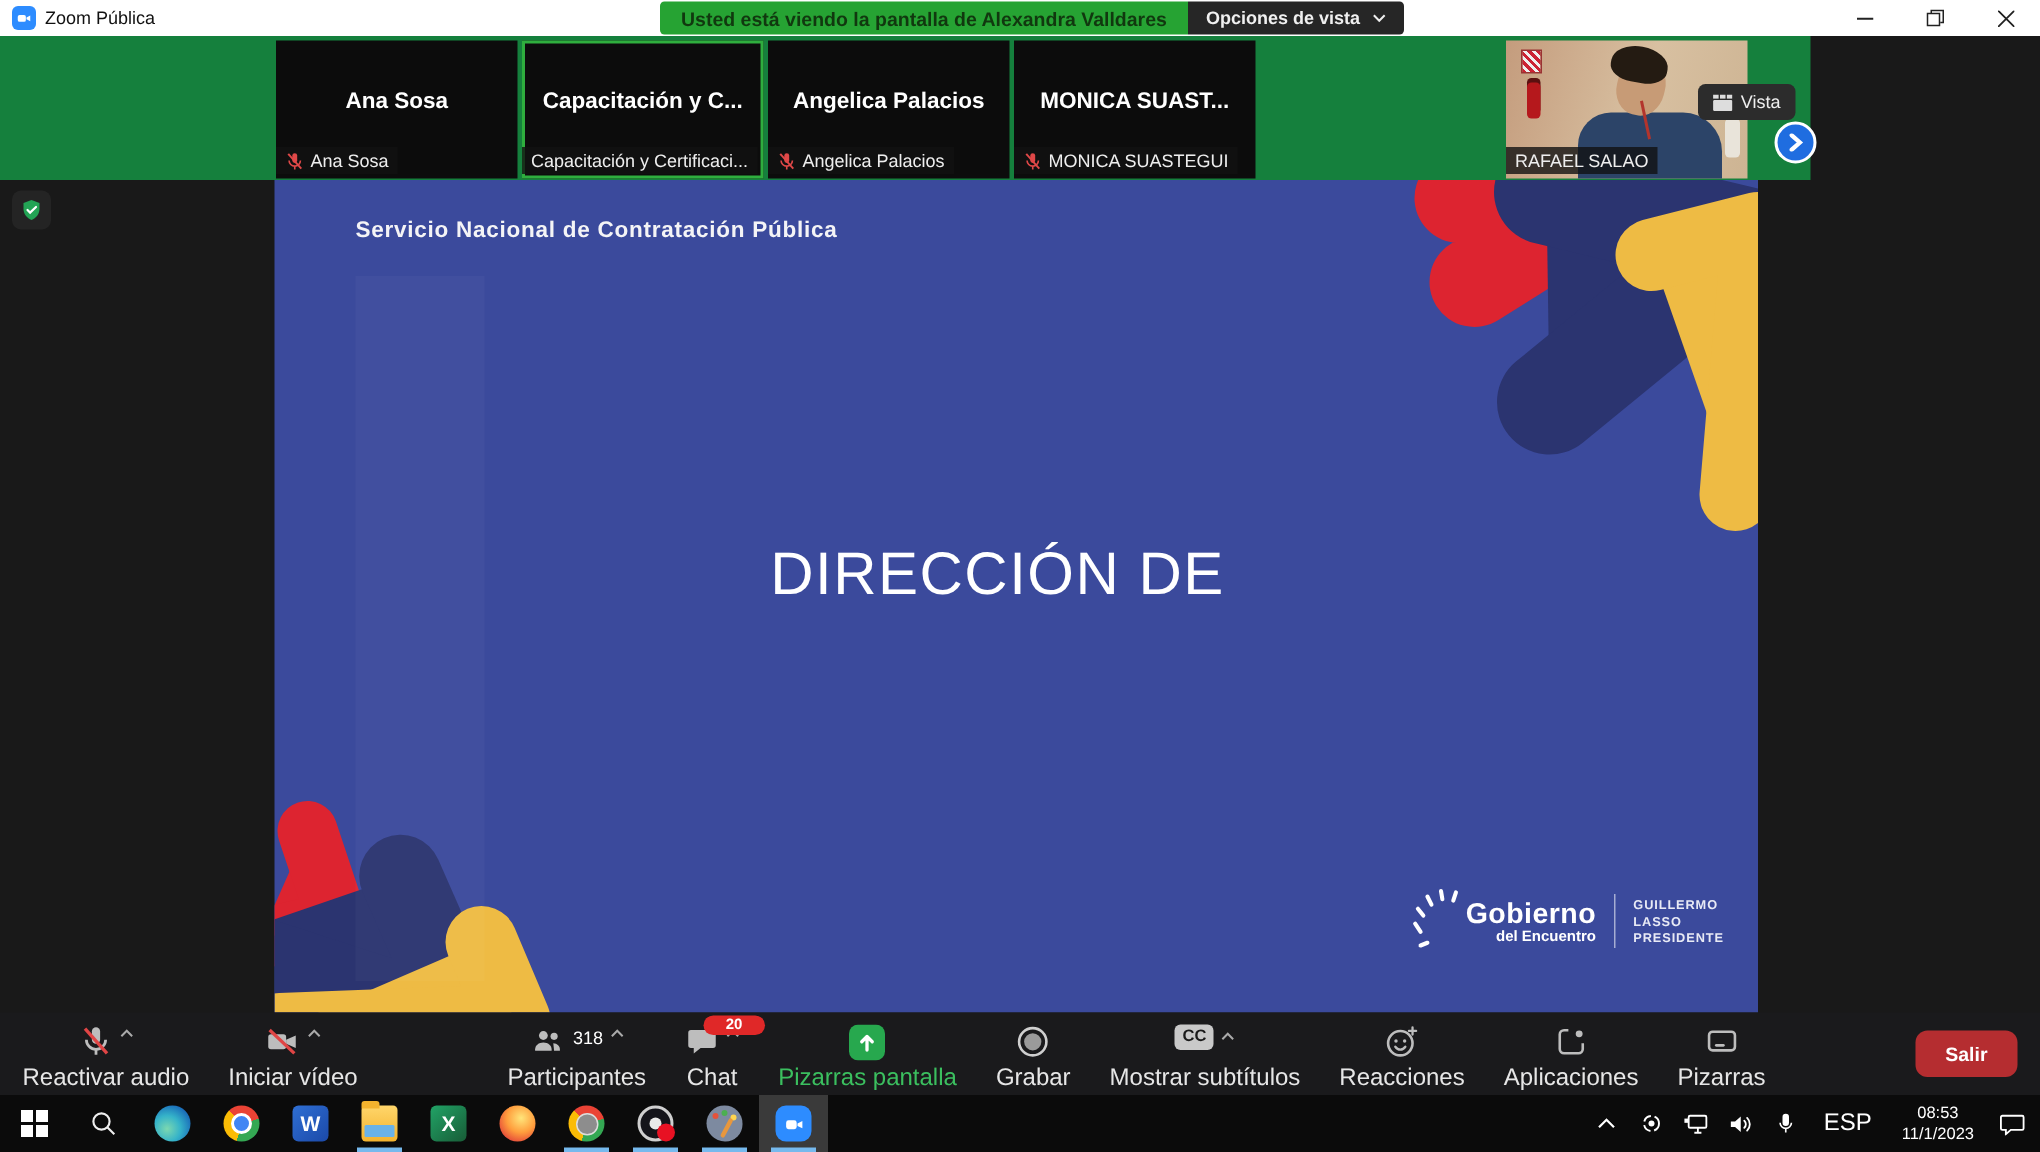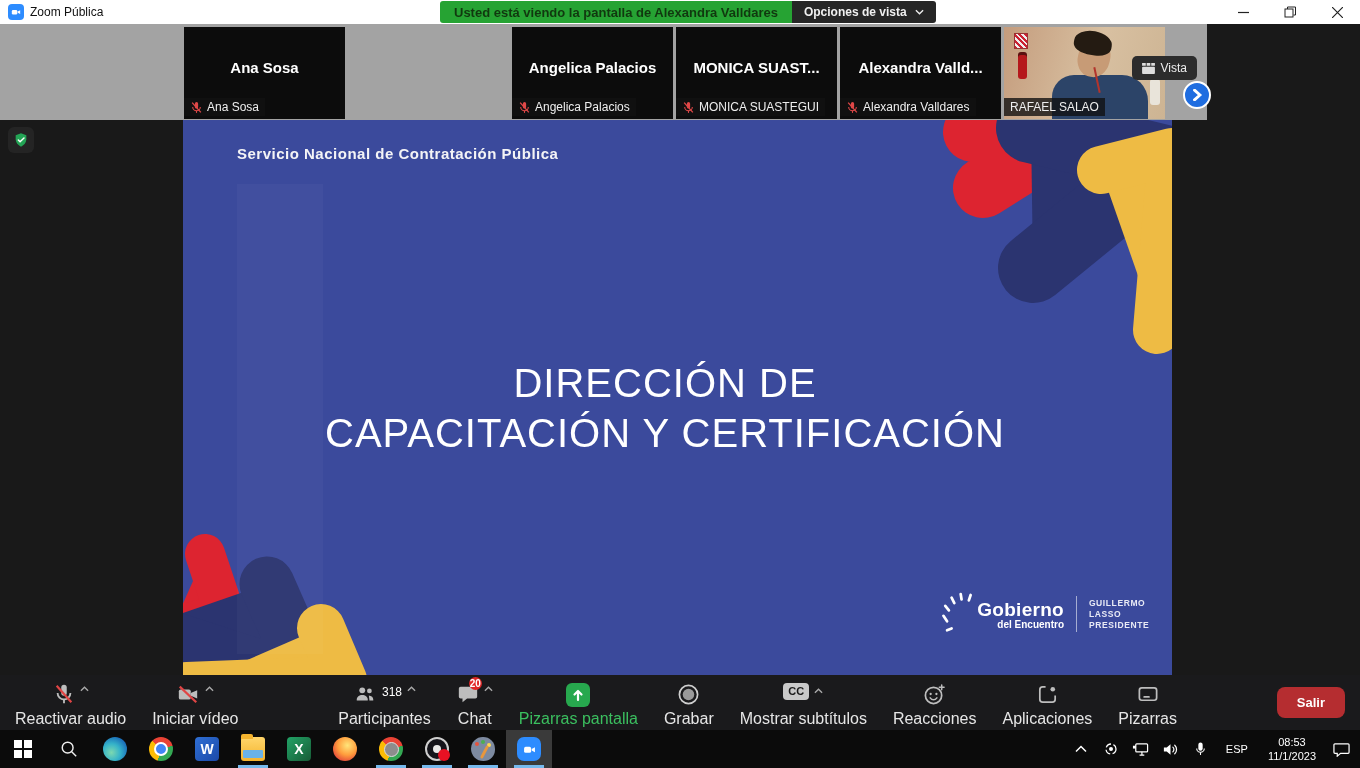--- a/index.html
+++ b/index.html
@@ -12,21 +12,21 @@
     display:flex;align-items:center;justify-content:center;}
   #win-title{font-size:12px;color:#111;}
   #banner-wrap{position:absolute;left:440px;top:1px;height:22px;display:flex;}
   #banner{background:#26a333;color:#11380f;font-weight:bold;font-size:13px;display:flex;
     align-items:center;padding:0 14px;border-radius:3px 0 0 3px;}
   #view-opts{background:#262626;color:#f0f0f0;font-size:12px;font-weight:bold;display:flex;
     align-items:center;gap:8px;padding:0 12px;border-radius:0 3px 3px 0;cursor:pointer;}
   .winbtn{width:30px;height:22px;display:flex;align-items:center;justify-content:center;}
   #win-controls{position:absolute;right:8px;top:0;height:24px;display:flex;gap:17px;align-items:center;}
   
-  #strip{left:0;top:24px;width:1207px;height:96px;background:#a3a3a3;}
+  #strip{left:0;top:24px;width:1207px;height:96px;background:#15803d;}
   .tile{position:absolute;top:3px;height:92px;width:161px;background:#0c0c0c;overflow:hidden;}
   .tile .center-name{position:absolute;left:0;right:0;top:32px;text-align:center;color:#fff;
     font-size:15px;font-weight:bold;white-space:nowrap;overflow:hidden;}
   .tile .name-label{position:absolute;left:0;bottom:3px;display:flex;align-items:center;gap:4px;
     background:rgba(18,18,18,.8);color:#eee;font-size:12px;padding:2px 6px;max-width:155px;
     white-space:nowrap;overflow:hidden;}
   .tile.active{outline:2px solid #2fae3e;outline-offset:-2px;}
   .micred{width:13px;height:13px;flex:0 0 auto;}
   
   #shield-badge{left:8px;top:127px;width:26px;height:26px;background:#242424;border-radius:6px;
@@ -51,34 +51,34 @@
   
   #ztoolbar{left:0;top:675px;width:1360px;height:55px;background:#1a1a1c;display:flex;
     align-items:center;justify-content:space-between;padding:0 15px;box-sizing:border-box;}
   .tgroup{display:flex;align-items:flex-start;gap:26px;}
   .titem{display:flex;flex-direction:column;align-items:center;gap:3px;padding-top:6px;cursor:pointer;}
   .ticon-row{display:flex;align-items:flex-start;gap:5px;height:24px;position:relative;}
   .tlabel{font-size:16px;color:#e6e6e6;white-space:nowrap;}
   .tlabel.green{color:#3bbf5f;}
   .tcount{color:#fff;font-size:12px;margin-top:2px;}
   .badge{position:absolute;top:-6px;left:12px;background:#e02828;color:#fff;font-size:10px;
-    font-weight:bold;border-radius:8px;padding:1px 1px;}
+    font-weight:bold;border-radius:8px;padding:1px 15px;}
   #leave-btn{background:#b52d30;color:#fff;font-weight:bold;font-size:13px;border:none;
     border-radius:8px;padding:8px 20px;cursor:pointer;}
   
   #taskbar{left:0;top:730px;width:1360px;height:38px;background:#0b0b0b;display:flex;align-items:center;}
   .tb-item{width:46px;height:38px;display:flex;align-items:center;justify-content:center;
     position:relative;cursor:pointer;flex:0 0 auto;}
   .tb-item.open::after{content:"";position:absolute;left:8px;right:8px;bottom:0;height:3px;background:#76b9ed;}
   .tb-item.current{background:#3a3a3a;}
   .appic{width:24px;height:24px;border-radius:4px;display:flex;align-items:center;justify-content:center;
     font-weight:bold;color:#fff;font-size:14px;position:relative;}
   #tray{margin-left:auto;display:flex;align-items:center;gap:4px;padding-right:6px;color:#fff;}
   .tray-ic{width:26px;height:38px;display:flex;align-items:center;justify-content:center;cursor:pointer;}
-  #lang{font-size:11px;padding:0 8px;cursor:pointer;}
+  #lang{font-size:16px;padding:0 8px;cursor:pointer;}
   #clock{font-size:11px;text-align:center;line-height:14px;padding:0 8px;cursor:pointer;}
 </style>
 </head>
 <body>
 
 <div id="screen">
 
   <div class="abs" id="titlebar">
     <div id="zoom-app-icon">
       <svg width="10" height="10" viewBox="0 0 24 24">
@@ -124,20 +124,26 @@
           <svg class="micred" viewBox="0 0 24 24">
             <path d="M12 14a3 3 0 0 0 3-3V5a3 3 0 0 0-6 0v6a3 3 0 0 0 3 3z" fill="#e04848"></path>
             <path d="M5 11a7 7 0 0 0 14 0" stroke="#e04848" stroke-width="2" fill="none"></path>
             <line x1="12" y1="18" x2="12" y2="22" stroke="#e04848" stroke-width="2"></line>
             <line x1="4" y1="3" x2="20" y2="21" stroke="#e04848" stroke-width="2.4"></line>
           </svg>
           <span>Ana Sosa</span>
         </div>
     </div>
 
+    <div class="tile active" style="left:348px">
+      <div class="center-name">Capacitación  y  C...</div>
+      <div class="name-label">
+          <span>Capacitación y Certificaci...</span>
+        </div>
+    </div>
 
     <div class="tile" style="left:512px">
       <div class="center-name">Angelica Palacios</div>
       <div class="name-label">
           <svg class="micred" viewBox="0 0 24 24">
             <path d="M12 14a3 3 0 0 0 3-3V5a3 3 0 0 0-6 0v6a3 3 0 0 0 3 3z" fill="#e04848"></path>
             <path d="M5 11a7 7 0 0 0 14 0" stroke="#e04848" stroke-width="2" fill="none"></path>
             <line x1="12" y1="18" x2="12" y2="22" stroke="#e04848" stroke-width="2"></line>
             <line x1="4" y1="3" x2="20" y2="21" stroke="#e04848" stroke-width="2.4"></line>
           </svg>
@@ -151,32 +157,20 @@
           <svg class="micred" viewBox="0 0 24 24">
             <path d="M12 14a3 3 0 0 0 3-3V5a3 3 0 0 0-6 0v6a3 3 0 0 0 3 3z" fill="#e04848"></path>
             <path d="M5 11a7 7 0 0 0 14 0" stroke="#e04848" stroke-width="2" fill="none"></path>
             <line x1="12" y1="18" x2="12" y2="22" stroke="#e04848" stroke-width="2"></line>
             <line x1="4" y1="3" x2="20" y2="21" stroke="#e04848" stroke-width="2.4"></line>
           </svg>
           <span>MONICA SUASTEGUI</span>
         </div>
     </div>
 
-    <div class="tile" style="left:840px">
-      <div class="center-name">Alexandra  Valld...</div>
-      <div class="name-label">
-          <svg class="micred" viewBox="0 0 24 24">
-            <path d="M12 14a3 3 0 0 0 3-3V5a3 3 0 0 0-6 0v6a3 3 0 0 0 3 3z" fill="#e04848"></path>
-            <path d="M5 11a7 7 0 0 0 14 0" stroke="#e04848" stroke-width="2" fill="none"></path>
-            <line x1="12" y1="18" x2="12" y2="22" stroke="#e04848" stroke-width="2"></line>
-            <line x1="4" y1="3" x2="20" y2="21" stroke="#e04848" stroke-width="2.4"></line>
-          </svg>
-          <span>Alexandra Valldares</span>
-        </div>
-    </div>
 
     <div class="tile" style="left:1004px;background:linear-gradient(105deg,#c49c7d 0%,#d8c0a1 55%,#cdb493 100%)">
       <div class="abs" style="left:10px;top:6px;width:12px;height:14px;background:repeating-linear-gradient(45deg,#c23,#c23 2px,#eee 2px,#eee 4px);border:1px solid #933;"></div>
       <div class="abs" style="left:14px;top:28px;width:9px;height:24px;background:#b5181c;border-radius:3px;box-shadow:0 -3px 0 #5a1010;"></div>
       <div class="abs" style="left:146px;top:52px;width:10px;height:26px;background:#e9e4da;border-radius:3px;"></div>
       <div class="abs" style="left:48px;top:48px;width:96px;height:60px;background:#2c4468;border-radius:22px 26px 0 0;"></div>
       <div class="abs" style="left:74px;top:12px;width:32px;height:38px;background:#c79b76;border-radius:46%;transform:rotate(14deg);"></div>
       <div class="abs" style="left:70px;top:4px;width:38px;height:24px;background:#241b12;border-radius:50% 50% 40% 40%;transform:rotate(10deg);"></div>
       <div class="abs" style="left:92px;top:40px;width:2px;height:26px;background:#b3342c;transform:rotate(-12deg);"></div>
       <div class="name-label">
@@ -214,21 +208,20 @@
       <path d="M848 8 L982 40 L850 148" fill="#2b3470" stroke="#2b3470" stroke-width="70" stroke-linejoin="round" stroke-linecap="round"></path>
       <path d="M918 50 L989 32 L974 210" fill="#eebb44" stroke="#eebb44" stroke-width="48" stroke-linejoin="round" stroke-linecap="round"></path>
       <path d="M22 434 L42 494 L-10 506" fill="#dd2430" stroke="#dd2430" stroke-width="40" stroke-linejoin="round" stroke-linecap="round"></path>
       <path d="M84 464 L128 564 L-44 508" fill="#2b3470" stroke="#2b3470" stroke-width="55" stroke-linejoin="round" stroke-linecap="round"></path>
       <path d="M138 508 L160 560 L4 566" fill="#eebb44" stroke="#eebb44" stroke-width="48" stroke-linejoin="round" stroke-linecap="round"></path>
     </svg>
     <div class="faint" style="left:54px;top:64px;width:86px;height:470px;"></div>
     <div id="slide-header">Servicio Nacional de Contratación Pública</div>
     <div id="slide-title">
       <div>DIRECCIÓN DE</div>
-      <div>CAPACITACIÓN Y CERTIFICACIÓN</div>
     </div>
     <div id="gob-logo">
       <svg width="52" height="52" viewBox="0 0 52 52" stroke="#fff" stroke-width="3" stroke-linecap="round">
         <path d="M10 34 L6 28"></path>
           <path d="M12 22 L8 17"></path>
           <path d="M18 14 L15 8"></path>
           <path d="M26 10 L25 4"></path>
           <path d="M34 11 L36 5"></path>
           <path d="M15 42 L10 44"></path>
           <path d="M20 18 L24 13" stroke-width="0"></path>

